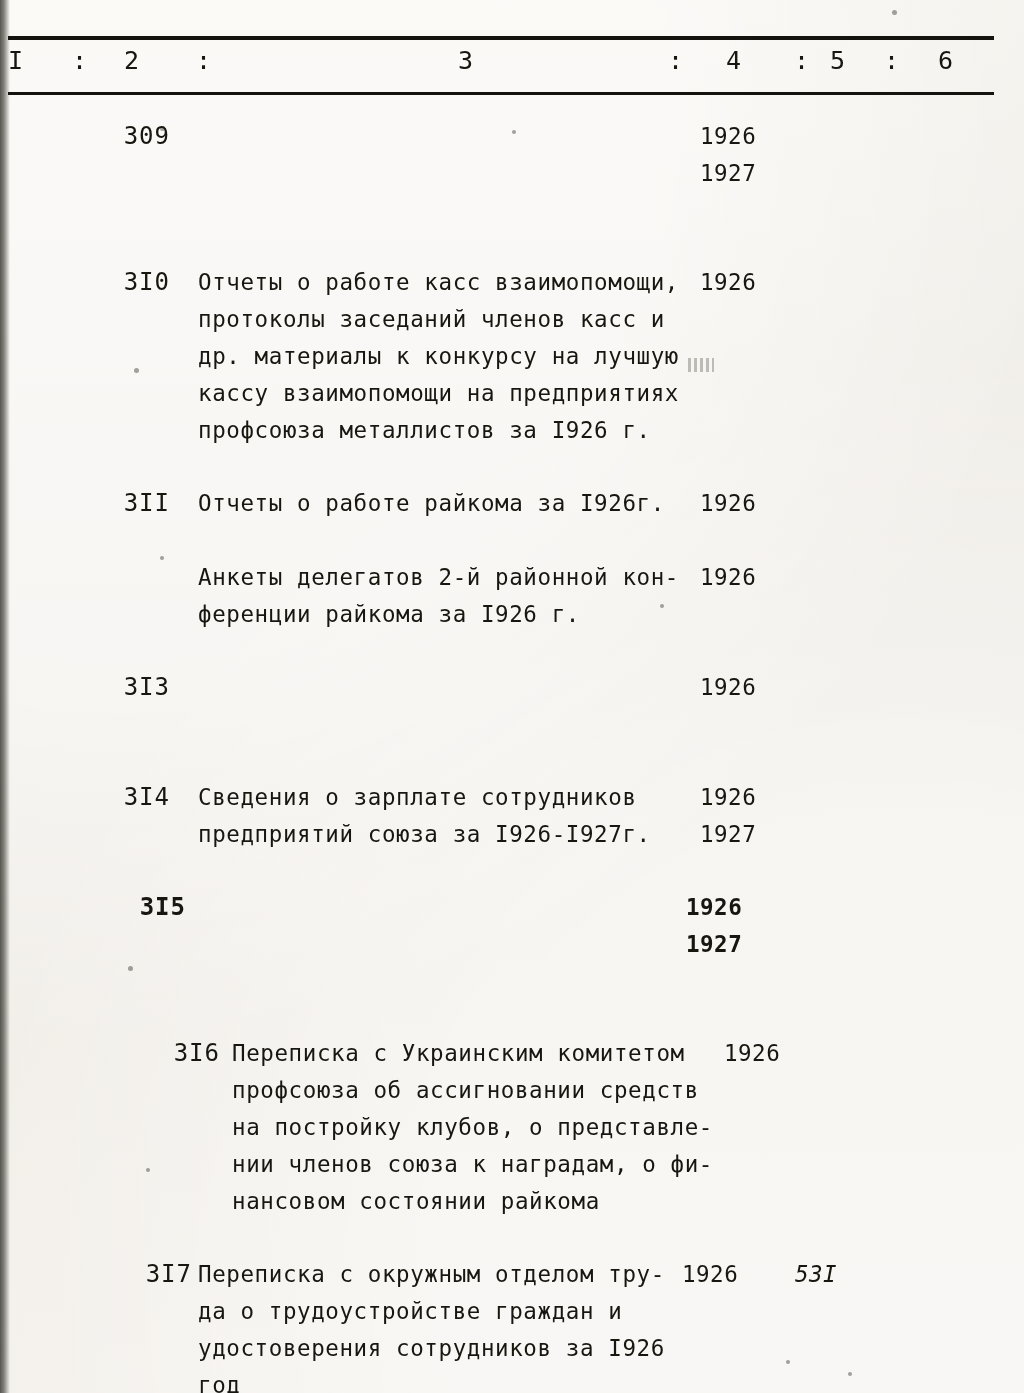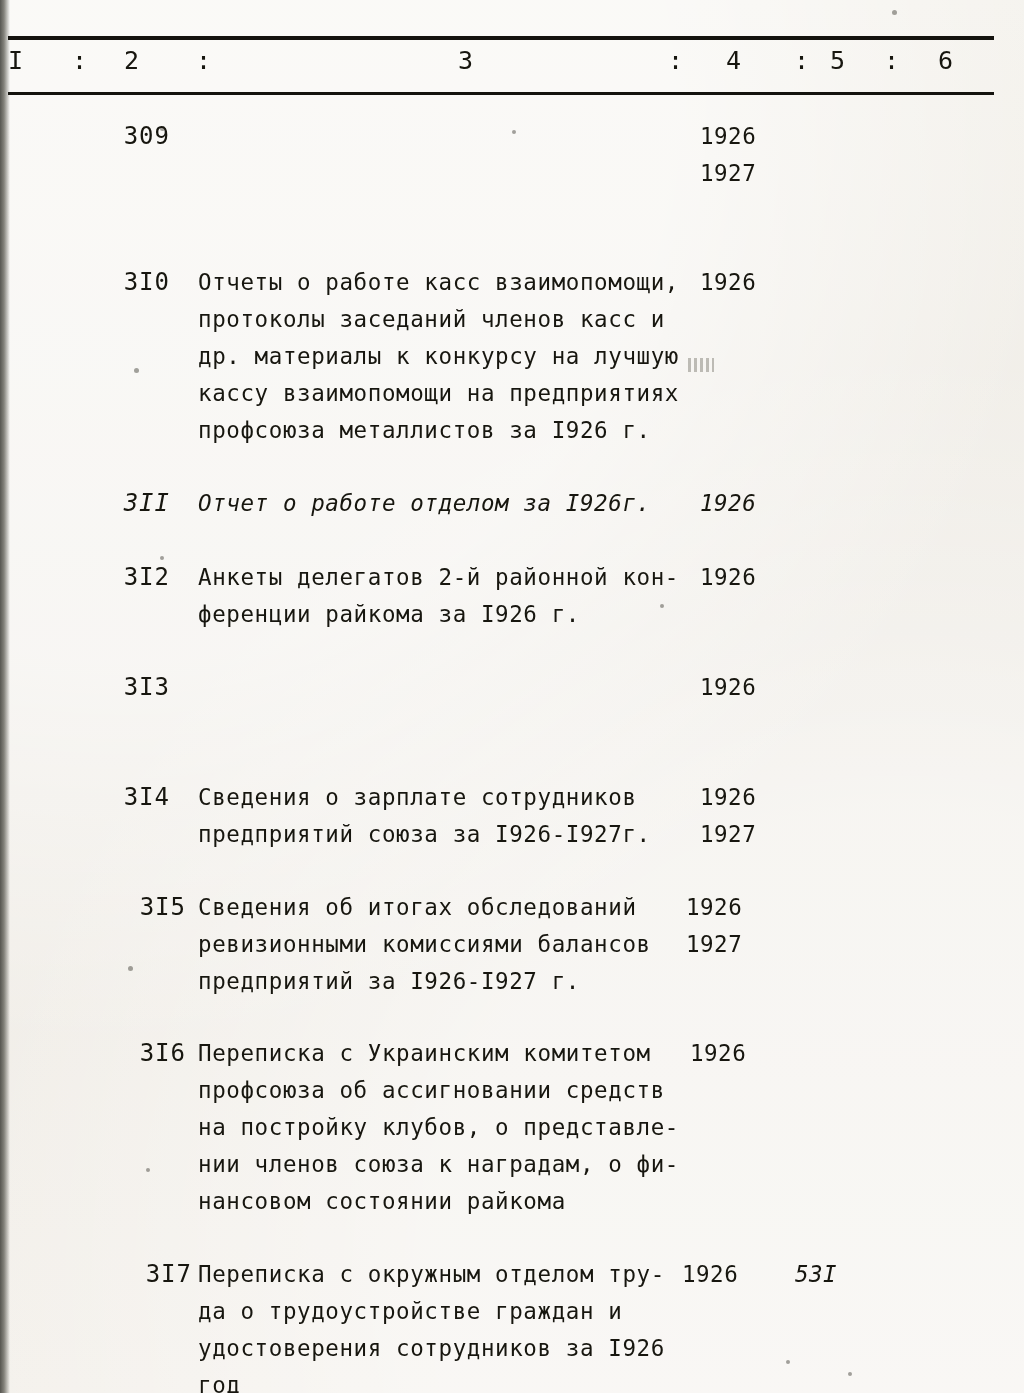--- a/index.html
+++ b/index.html
@@ -178,30 +178,29 @@
       <div class="c3">Отчеты о работе касс взаимопомощи,
 протоколы заседаний членов касс и
 др. материалы к конкурсу на лучшую
 кассу взаимопомощи на предприятиях
 профсоюза металлистов за I926 г.</div>
       <div class="c4">1926</div>
       <div class="c5"></div>
       <div class="c6"></div>
     </div>
 
-    <div class="row" style="height:48px;font-style:italic;">
+    <div class="row" style="height:48px;">
       <div class="c1">3II</div>
-      <div class="c3">Отчет о работе отделом за I926г.</div>
+      <div class="c3">Отчеты о работе райкома за I926г.</div>
       <div class="c4">1926</div>
       <div class="c5"></div>
       <div class="c6"></div>
     </div>
 
     <div class="row" style="height:84px;">
-      <div class="c1">3I2</div>
       <div class="c3">Анкеты делегатов 2-й районной кон-
 ференции райкома за I926 г.</div>
       <div class="c4">1926</div>
       <div class="c5"></div>
       <div class="c6"></div>
     </div>
 
     <div class="row" style="height:84px;">
       <div class="c1">3I3</div>
       <div class="c4">1926</div>
@@ -212,32 +211,29 @@
     <div class="row" style="height:84px;padding-left:11px;">
       <div class="c1">3I4</div>
       <div class="c3">Сведения о зарплате сотрудников
 предприятий союза за I926-I927г.</div>
       <div class="c4">1926
 1927</div>
       <div class="c5"></div>
       <div class="c6"></div>
     </div>
 
-    <div class="row" style="height:120px;">
+    <div class="row" style="height:120px;font-weight:bold;">
       <div class="c1" style="width:186px;">3I5</div>
-      <div class="c3">Сведения об итогах обследований
-ревизионными комиссиями балансов
-предприятий за I926-I927 г.</div>
       <div class="c4" style="left:686px;">1926
 1927</div>
       <div class="c5"></div>
       <div class="c6"></div>
     </div>
 
-    <div class="row" style="height:195px;">
+    <div class="row" style="height:195px;margin-left:34px;">
       <div class="c1" style="width:186px;">3I6</div>
       <div class="c3">Переписка с Украинским комитетом
 профсоюза об ассигновании средств
 на постройку клубов, о представле-
 нии членов союза к наградам, о фи-
 нансовом состоянии райкома</div>
       <div class="c4" style="left:690px;">1926</div>
       <div class="c5"></div>
       <div class="c6"></div>
     </div>

